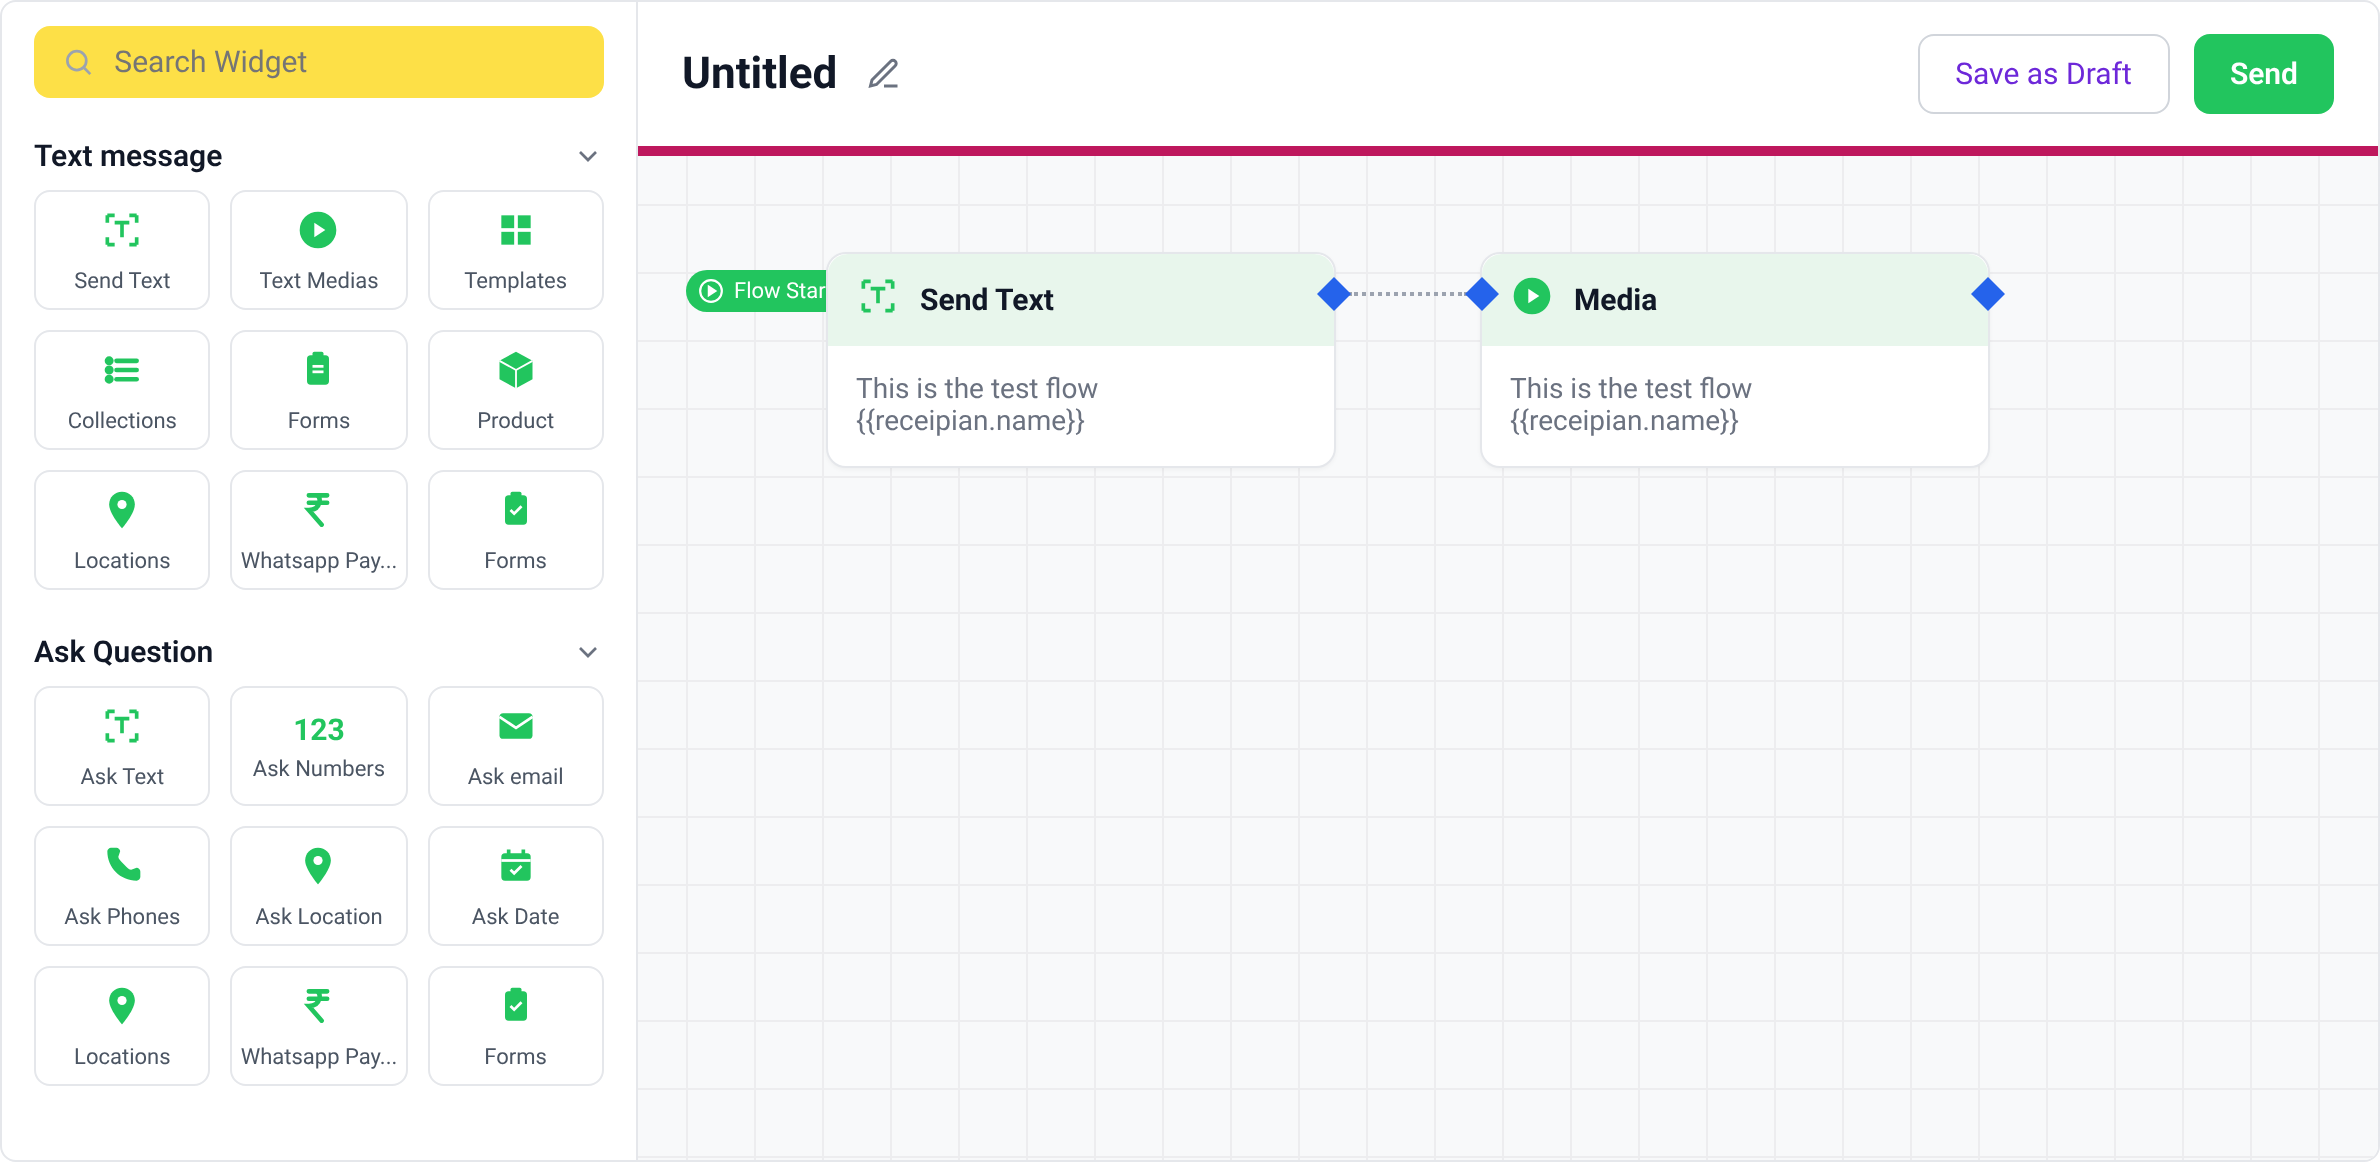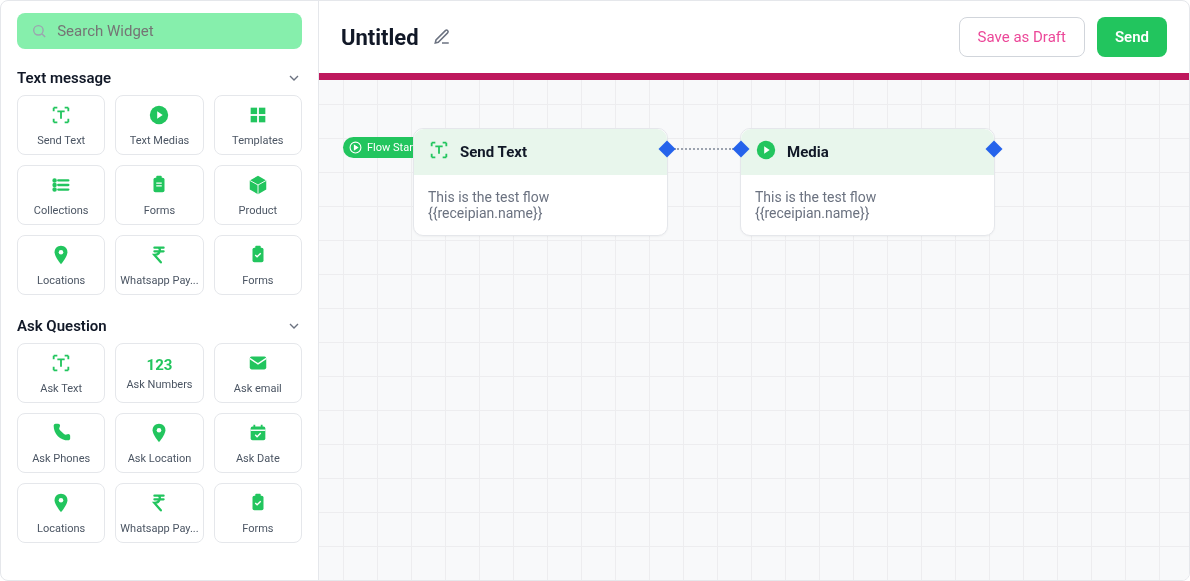--- a/index.html
+++ b/index.html
@@ -1,31 +1,31 @@
 <!DOCTYPE html>
 <html><head>
   <meta charset="utf-8">
   <style>
     * { margin:0; padding:0; box-sizing:border-box; font-family:-apple-system,BlinkMacSystemFont,"Segoe UI",Roboto,Helvetica,Arial,sans-serif; }
     body { width:1190px; height:581px; background:#fff; overflow:hidden; border:1px solid #e5e7eb; border-radius:8px; }
     .app { display:flex; width:100%; height:100%; }
     .sidebar { width:318px; flex:0 0 318px; border-right:1px solid #e5e7eb; padding:12px 16px 0 16px; overflow:hidden; }
-    .search { display:flex; align-items:center; background:#86efac; border-radius:8px; padding:9px 14px; gap:10px; margin-bottom:12px; }
+    .search { display:flex; align-items:center; background:#fde047; border-radius:8px; padding:9px 14px; gap:10px; margin-bottom:12px; }
     .search input { border:none; outline:none; background:transparent; font-size:15px; color:#6b7280; width:100%; }
     .section-hdr { display:flex; align-items:center; justify-content:space-between; font-size:15px; font-weight:600; color:#111827; padding:8px 0; cursor:pointer; }
     .widget-grid { display:grid; grid-template-columns:repeat(3, 1fr); gap:10px; margin-bottom:14px; }
     .widget { border:1px solid #e5e7eb; border-radius:8px; display:flex; flex-direction:column; align-items:center; justify-content:center; height:60px; gap:4px; cursor:pointer; background:#fff; }
     .widget .lbl { font-size:11px; color:#4b5563; max-width:calc(100% - 6px); white-space:nowrap; overflow:hidden; text-overflow:ellipsis; text-align:center; }
     .icon { color:#22c55e; }
     .main { flex:1; display:flex; flex-direction:column; min-width:0; }
-    .topbar { display:flex; align-items:center; justify-content:space-between; padding:16px 22px; border-bottom:7px solid #be185d; }
+    .topbar { display:flex; align-items:center; justify-content:space-between; padding:16px 22px; border-bottom:5px solid #be185d; }
     .title-wrap { display:flex; align-items:center; gap:14px; }
     .title { font-size:22px; font-weight:700; color:#111827; }
     .btn { font-size:15px; border-radius:8px; padding:10px 18px; cursor:pointer; }
-    .btn-outline { background:#fff; color:#ec4899; border:1px solid #d1d5db; }
+    .btn-outline { background:#fff; color:#6d28d9; border:1px solid #d1d5db; }
     .btn-primary { background:#22c55e; color:#fff; border:none; font-weight:600; }
     .actions { display:flex; gap:12px; }
     .canvas { flex:1; position:relative;
       background-color:#f8f9fa;
       background-image:linear-gradient(#ededef 1px, transparent 1px),linear-gradient(90deg,#ededef 1px, transparent 1px);
       background-size:34px 34px;
       background-position:-10px -10px;
     }
     .flow-start { position:absolute; left:24px; top:57px; background:#22c55e; color:#fff; font-size:11px; border-radius:12px; padding:4px 10px 4px 6px; display:flex; align-items:center; gap:5px; }
     .node { position:absolute; width:255px; background:#fff; border:1px solid #e5e7eb; border-radius:10px; box-shadow:0 1px 2px rgba(0,0,0,0.04); overflow:visible; }

